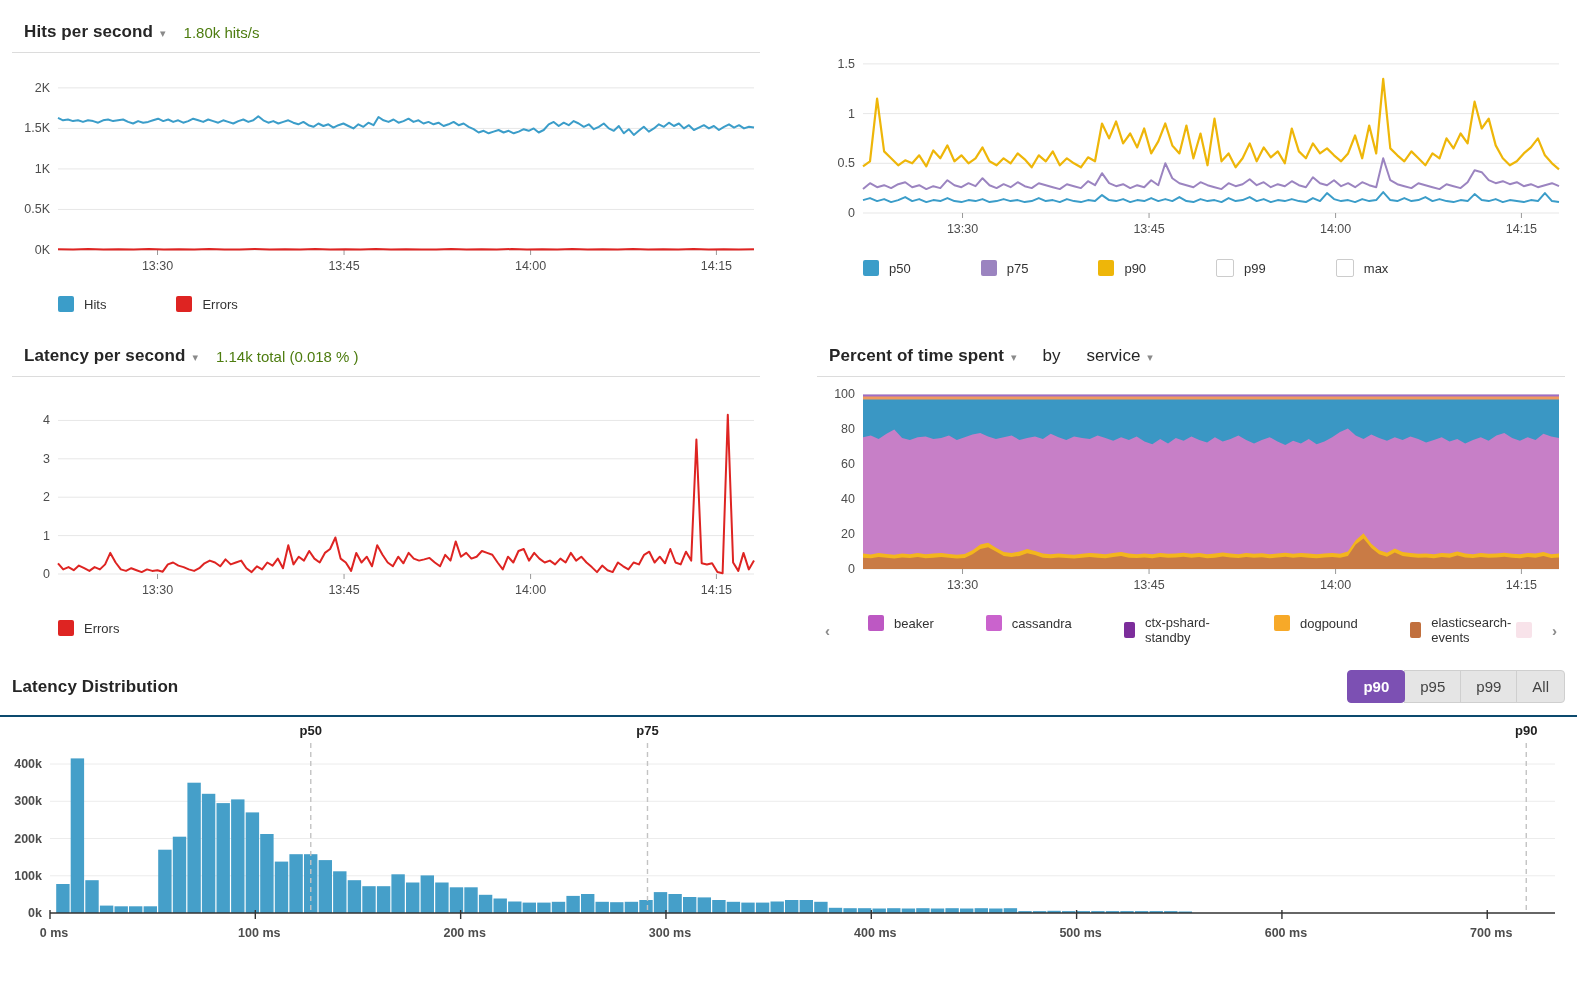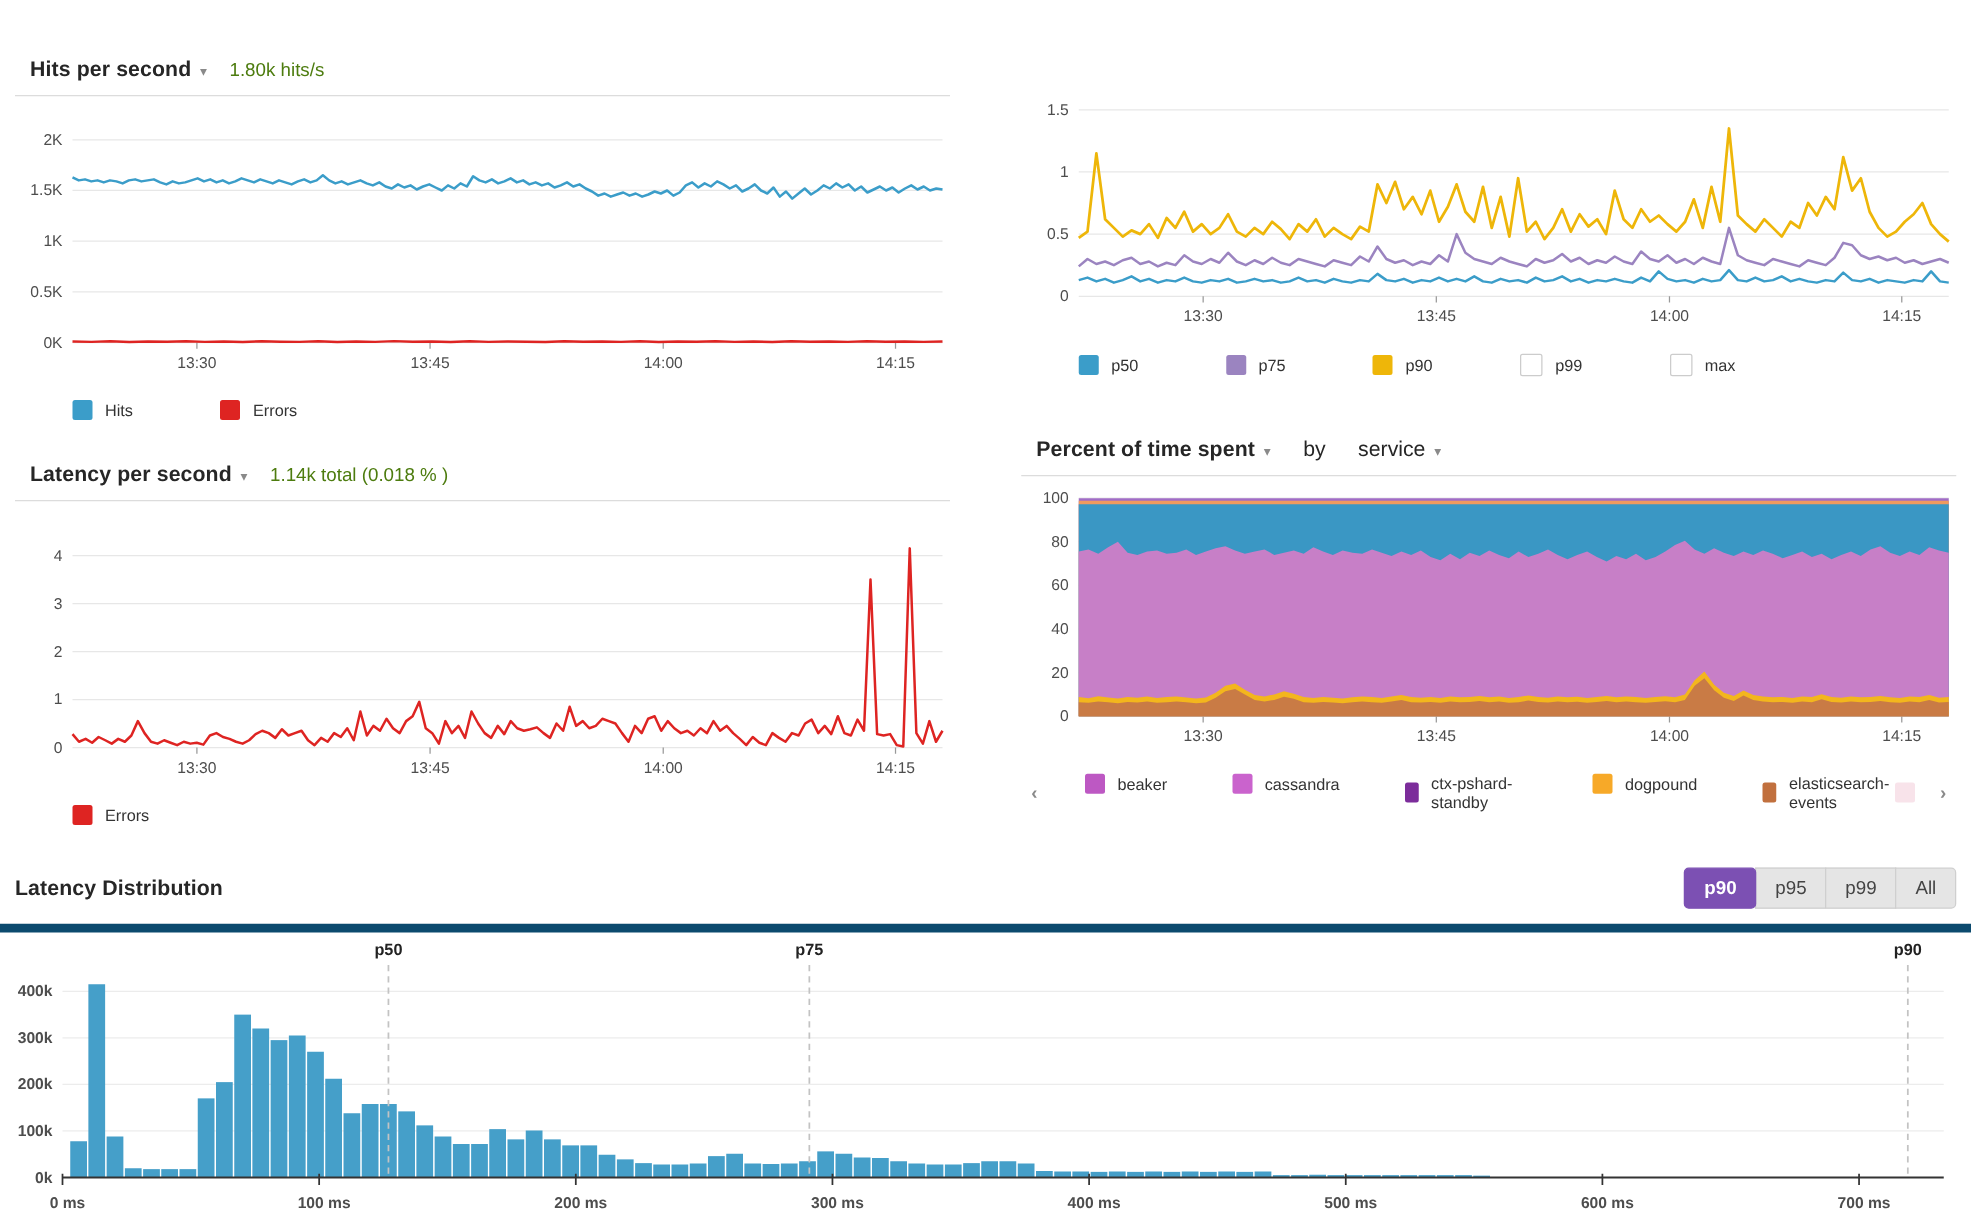--- a/index.html
+++ b/index.html
@@ -1,35 +1,35 @@
 <!DOCTYPE html>
 <html><head>
 <meta charset="utf-8">
 <style>
   html,body{margin:0;padding:0;background:#ffffff;}
   body{width:1577px;height:985px;position:relative;font-family:"Liberation Sans",sans-serif;color:#2a2a2a;overflow:hidden;}
-  .panel{position:absolute;margin-top:24px;}
+  .panel{position:absolute;}
   #panel-hits{left:12px;top:16px;width:748px;}
   #panel-latency{left:817px;top:16px;width:748px;}
   #panel-errors{left:12px;top:340px;width:748px;}
-  #panel-timespent{left:817px;top:320px;width:748px;}
+  #panel-timespent{left:817px;top:340px;width:748px;}
   #section-distribution{left:0;top:664px;width:1577px;}
   .panel-header{display:flex;align-items:center;padding:6px 12px 10px 12px;border-bottom:1px solid #dcdcdc;}
   .panel-title{font-size:17px;font-weight:bold;color:#262626;letter-spacing:.1px;}
   .caret{font-size:11px;color:#8a8a8a;margin-left:7px;position:relative;top:1px;cursor:pointer;}
   .subtitle{font-size:15px;font-weight:400;color:#4d7c0f;margin-left:18px;}
   .hdr-word{font-size:17px;font-weight:normal;color:#262626;margin-left:26px;}
   .legend-row{display:flex;align-items:center;gap:38px;padding:8px 0 0 14px;}
   .legend-item{display:flex;align-items:center;gap:10px;font-size:13px;color:#333;cursor:pointer;padding-left:32px;}
   .swatch{width:16px;height:16px;border-radius:2px;display:inline-block;}
   .swatch.unselected{background:#fff;border:1px solid #ccc;}
   .legend-row-scroll{display:flex;align-items:center;justify-content:space-between;padding:8px 2px 0 2px;}
   .legend-items-center{display:flex;align-items:flex-start;gap:20px;}
   .scroll-arrow{font-size:15px;color:#8a8a8a;cursor:pointer;padding:0 6px;font-weight:bold;}
-  #dist-header{display:flex;align-items:center;justify-content:space-between;padding:6px 12px 12px 12px;border-bottom:7px solid #0c4a6e;}
+  #dist-header{display:flex;align-items:center;justify-content:space-between;padding:6px 12px 12px 12px;border-bottom:2px solid #0c4a6e;}
   .btn-group{display:flex;}
   .btn-group button{font-family:"Liberation Sans",sans-serif;font-size:15px;padding:7px 15px;background:#e5e5e5;border:1px solid #cfcfcf;color:#444;cursor:pointer;margin-left:-1px;}
   .btn-group button:first-child{border-radius:4px 0 0 4px;margin-left:0;}
   .btn-group button:last-child{border-radius:0 4px 4px 0;}
   .btn-group button.selected{color:#fff;font-weight:bold;border-radius:4px;position:relative;z-index:2;}
   svg{display:block;}
   text{font-family:"Liberation Sans",sans-serif;}
   .axis-label{font-size:12.5px;fill:#4d4d4d;}
   .marker-label{font-size:13px;fill:#222;}
 </style>

